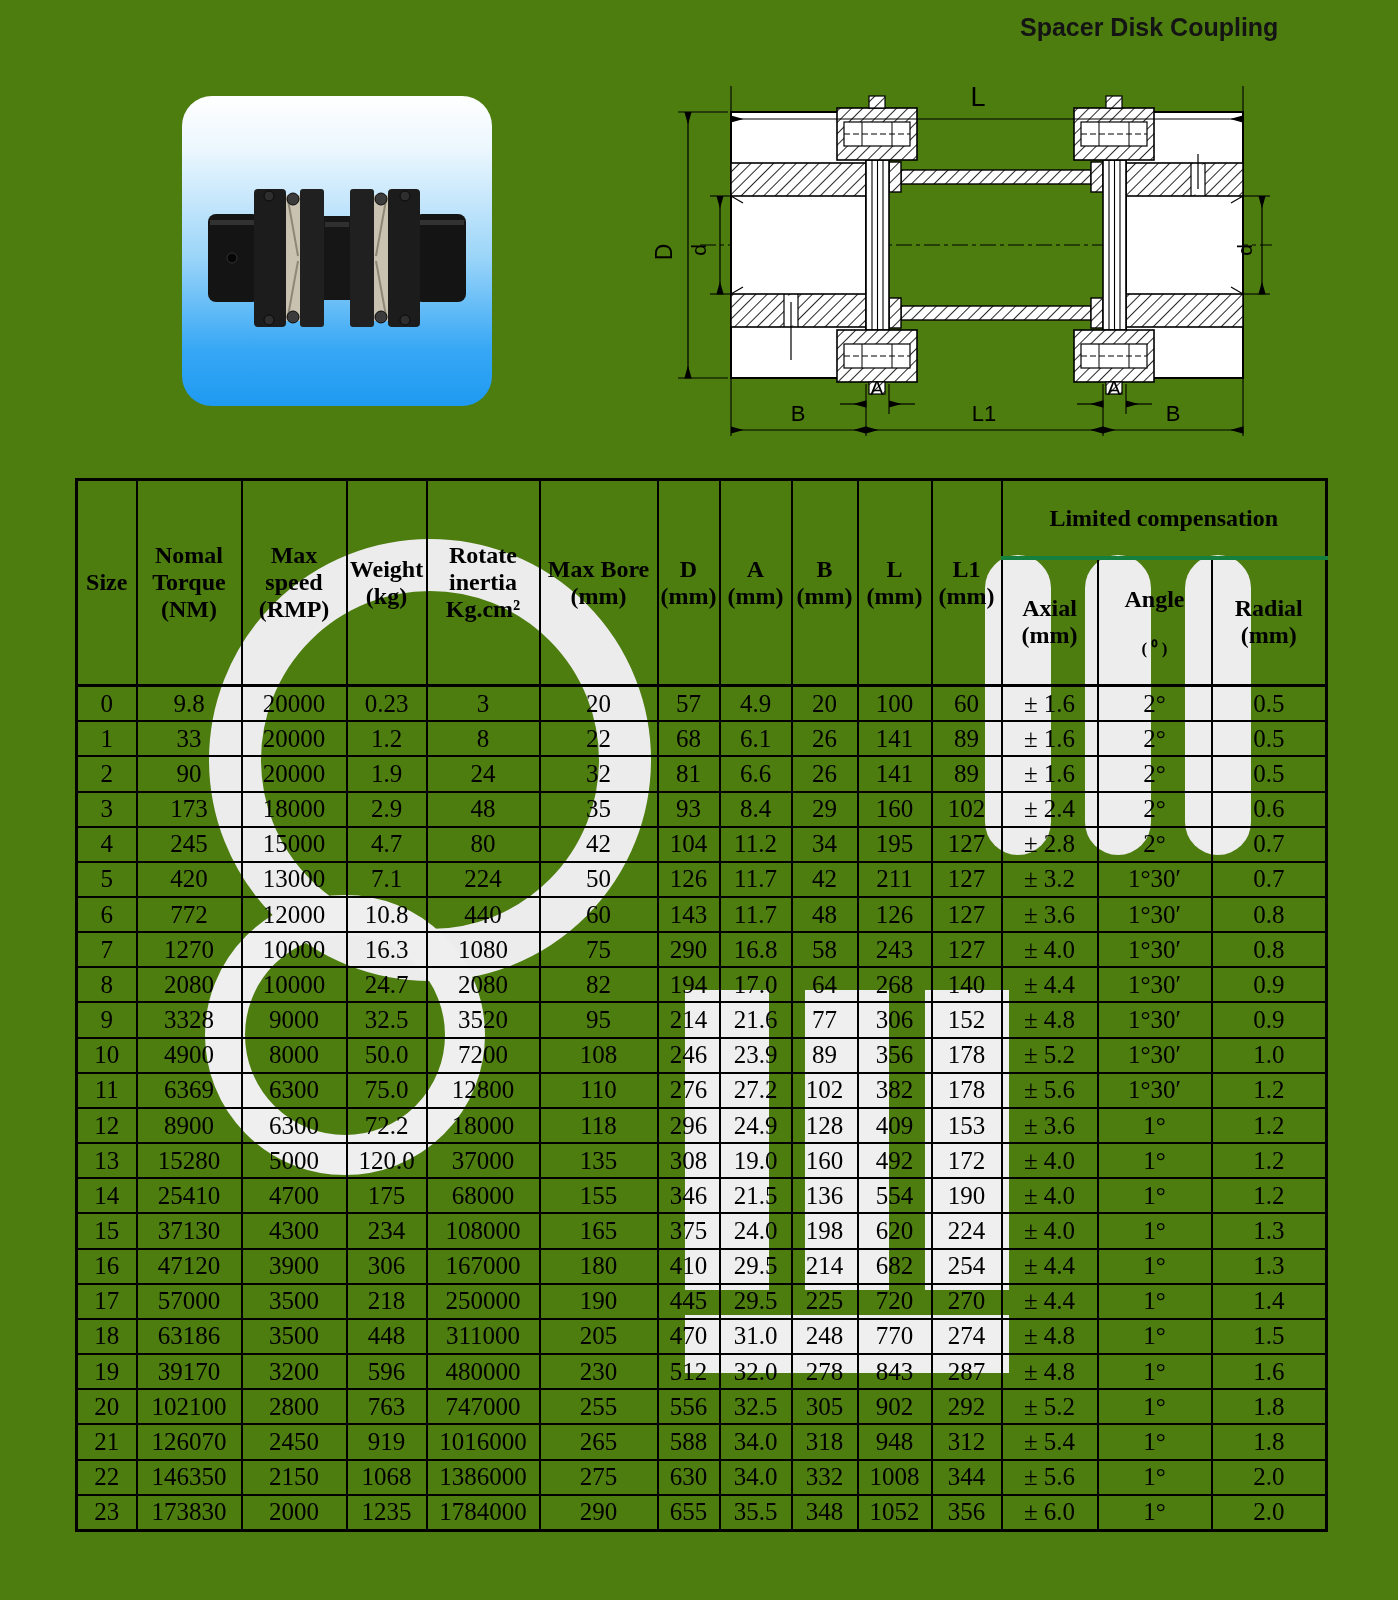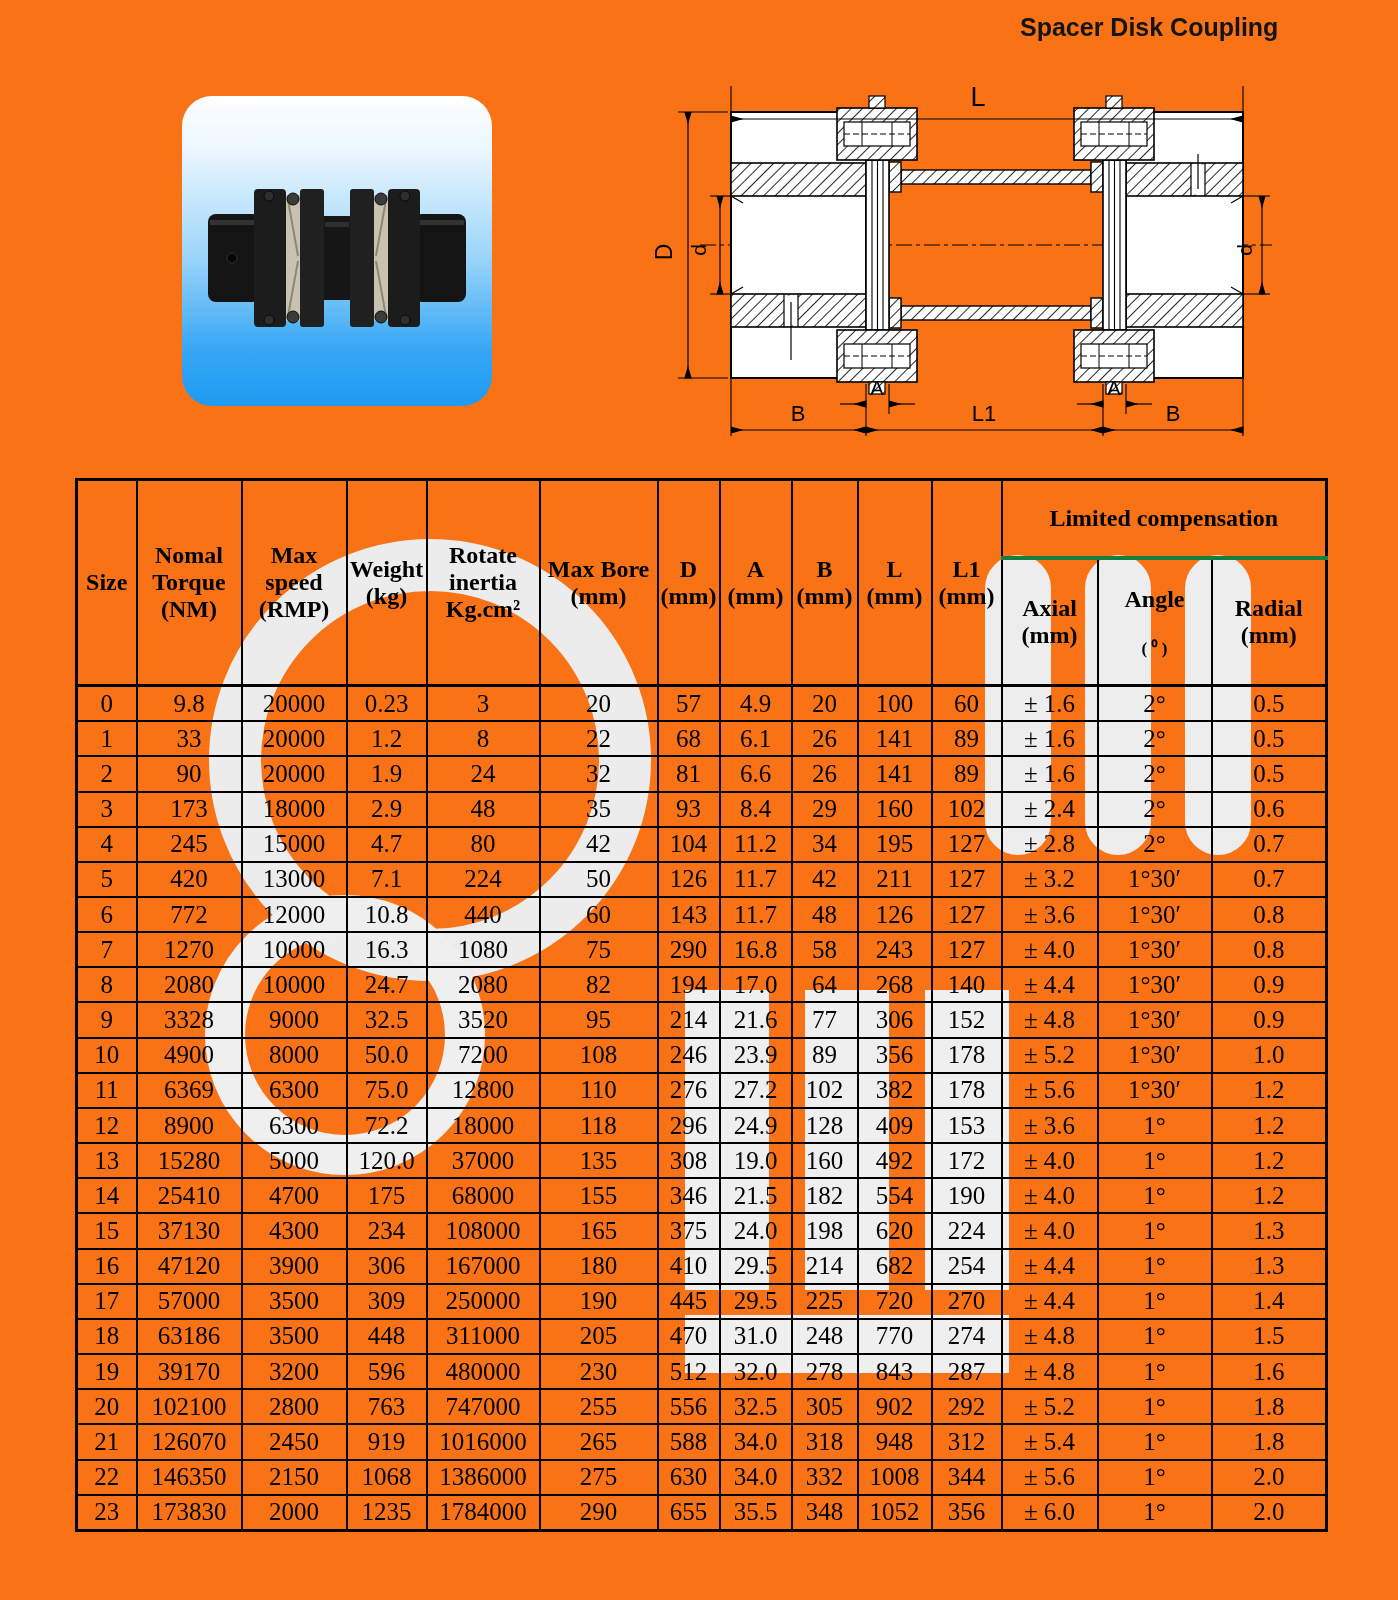--- a/index.html
+++ b/index.html
@@ -1,16 +1,16 @@
 <!DOCTYPE html>
 <html><head>
 <meta charset="utf-8">
 <style>
   html,body{margin:0;padding:0;background:#fff;}
-  .page{position:relative;width:1398px;height:1600px;background:#f97316;overflow:hidden;
+  .page{position:relative;width:1398px;height:1600px;background:#4d7c0f;overflow:hidden;
         font-family:"Liberation Serif", serif;color:#000;}
   .title{position:absolute;top:13px;left:1020px;width:300px;
          font-family:"Liberation Sans", sans-serif;font-weight:bold;font-size:25px;color:#141414;}
   .photo{position:absolute;top:96px;left:182px;width:310px;height:310px;border-radius:30px;
          background:linear-gradient(180deg,#ffffff 0%,#eaf6fe 18%,#9bd5f9 52%,#36a7f5 82%,#1e9af1 100%);
          overflow:hidden;}
   .photo svg{display:block;width:100%;height:100%;}
   .drawing{position:absolute;top:62px;left:648px;width:640px;height:390px;}
   .drawing svg{display:block;width:100%;height:100%;}
   .watermark{position:absolute;top:470px;left:140px;width:1120px;height:1000px;z-index:0;}
@@ -494,21 +494,21 @@
         </tr>
         <tr>
           <td>14</td>
           <td>25410</td>
           <td>4700</td>
           <td>175</td>
           <td>68000</td>
           <td>155</td>
           <td>346</td>
           <td>21.5</td>
-          <td>182</td>
+          <td>136</td>
           <td>554</td>
           <td>190</td>
           <td>± 4.0</td>
           <td>1°</td>
           <td>1.2</td>
         </tr>
         <tr>
           <td>15</td>
           <td>37130</td>
           <td>4300</td>
@@ -537,21 +537,21 @@
           <td>682</td>
           <td>254</td>
           <td>± 4.4</td>
           <td>1°</td>
           <td>1.3</td>
         </tr>
         <tr>
           <td>17</td>
           <td>57000</td>
           <td>3500</td>
-          <td>309</td>
+          <td>218</td>
           <td>250000</td>
           <td>190</td>
           <td>445</td>
           <td>29.5</td>
           <td>225</td>
           <td>720</td>
           <td>270</td>
           <td>± 4.4</td>
           <td>1°</td>
           <td>1.4</td>

